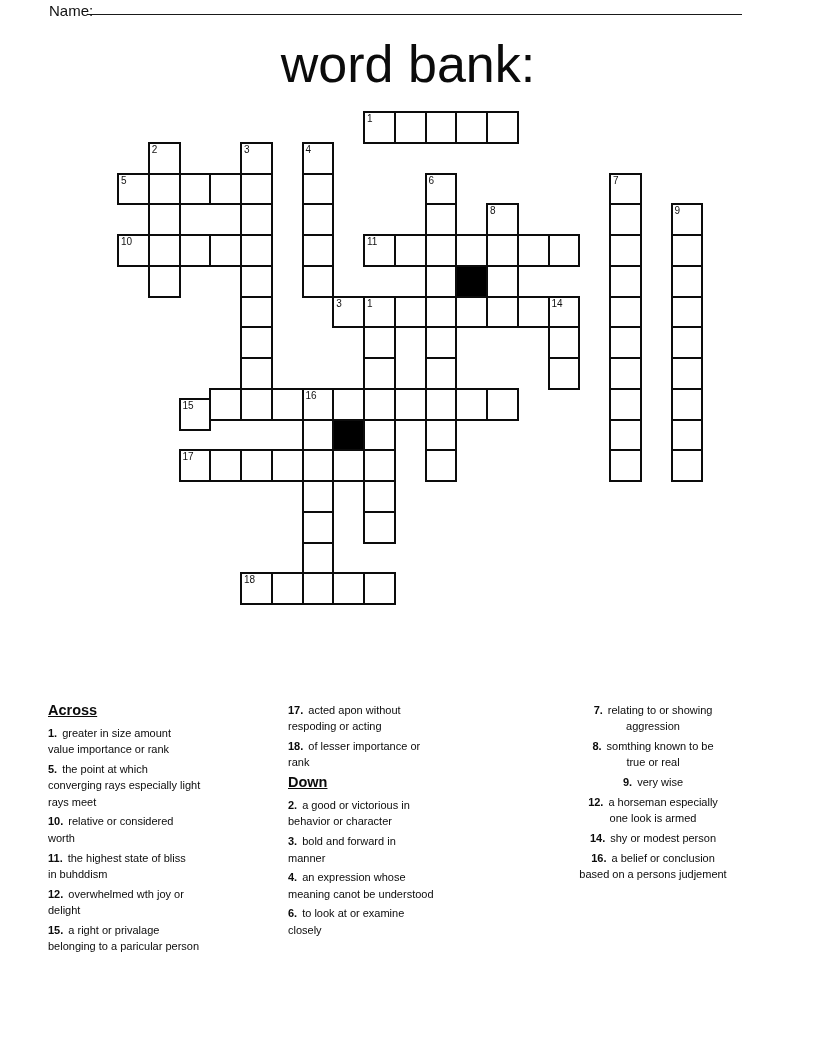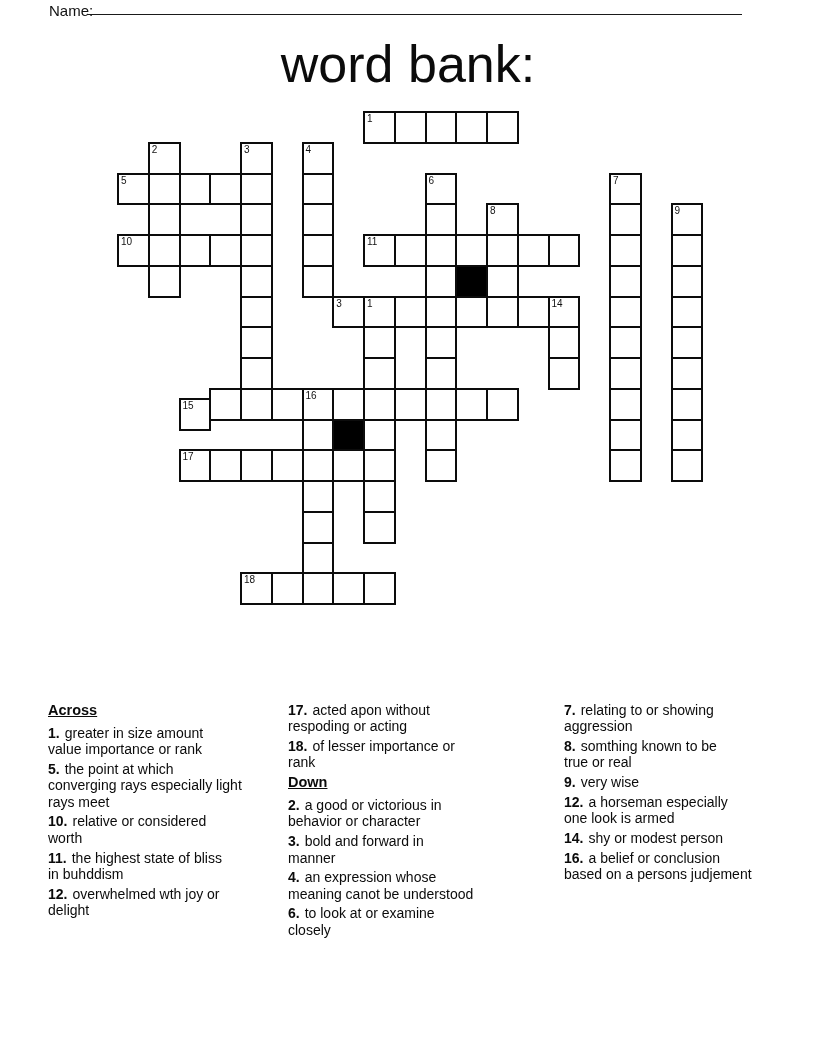--- a/index.html
+++ b/index.html
@@ -21,26 +21,26 @@
   }
   .cell.black{background:#000000;}
   .cellnum{
     position:absolute;top:0px;left:2px;font-size:10px;line-height:11px;color:#111;
     font-family:"Liberation Sans",sans-serif;
   }
   
   .clue-col{position:absolute;top:702px;}
   .clue-col.c1{left:48px;width:246px;}
   .clue-col.c2{left:288px;width:238px;}
-  .clue-col.c3{left:564px;width:240px;}
+  .clue-col.c3{left:533px;width:240px;text-align:center;}
   .clue-heading{
     font-size:14.5px;line-height:17px;font-weight:bold;text-decoration:underline;
     margin:0 0 6px 0;color:#0b0b0b;
   }
-  .clue{font-size:14px;line-height:16.3px;margin:0 0 3.5px 0;color:#0b0b0b;}
+  .clue{font-size:11px;line-height:16.3px;margin:0 0 3.5px 0;color:#0b0b0b;}
   .clue-num{font-weight:bold;margin-right:5px;}
   .clue-text{white-space:pre-line;}
 </style>
 </head>
 <body>
 
 <span class="name-label">Name:</span>
 <div class="name-line"></div>
 
 <div class="title">word bank:</div>
@@ -198,20 +198,22 @@
 value importance or rank</span></div>
     <div class="clue"><span class="clue-num">5.</span><span class="clue-text">the point at which
 converging rays especially light
 rays meet</span></div>
     <div class="clue"><span class="clue-num">10.</span><span class="clue-text">relative or considered
 worth</span></div>
     <div class="clue"><span class="clue-num">11.</span><span class="clue-text">the highest state of bliss
 in buhddism</span></div>
     <div class="clue"><span class="clue-num">12.</span><span class="clue-text">overwhelmed wth joy or
 delight</span></div>
+    <div class="clue"><span class="clue-num">15.</span><span class="clue-text">a right or privalage
+belonging to a paricular person</span></div>
   </div>
 <div class="clue-col c2">
     <div class="clue"><span class="clue-num">17.</span><span class="clue-text">acted apon without
 respoding or acting</span></div>
     <div class="clue"><span class="clue-num">18.</span><span class="clue-text">of lesser importance or
 rank</span></div>
     <div class="clue-heading">Down</div>
     <div class="clue"><span class="clue-num">2.</span><span class="clue-text">a good or victorious in
 behavior or character</span></div>
     <div class="clue"><span class="clue-num">3.</span><span class="clue-text">bold and forward in

